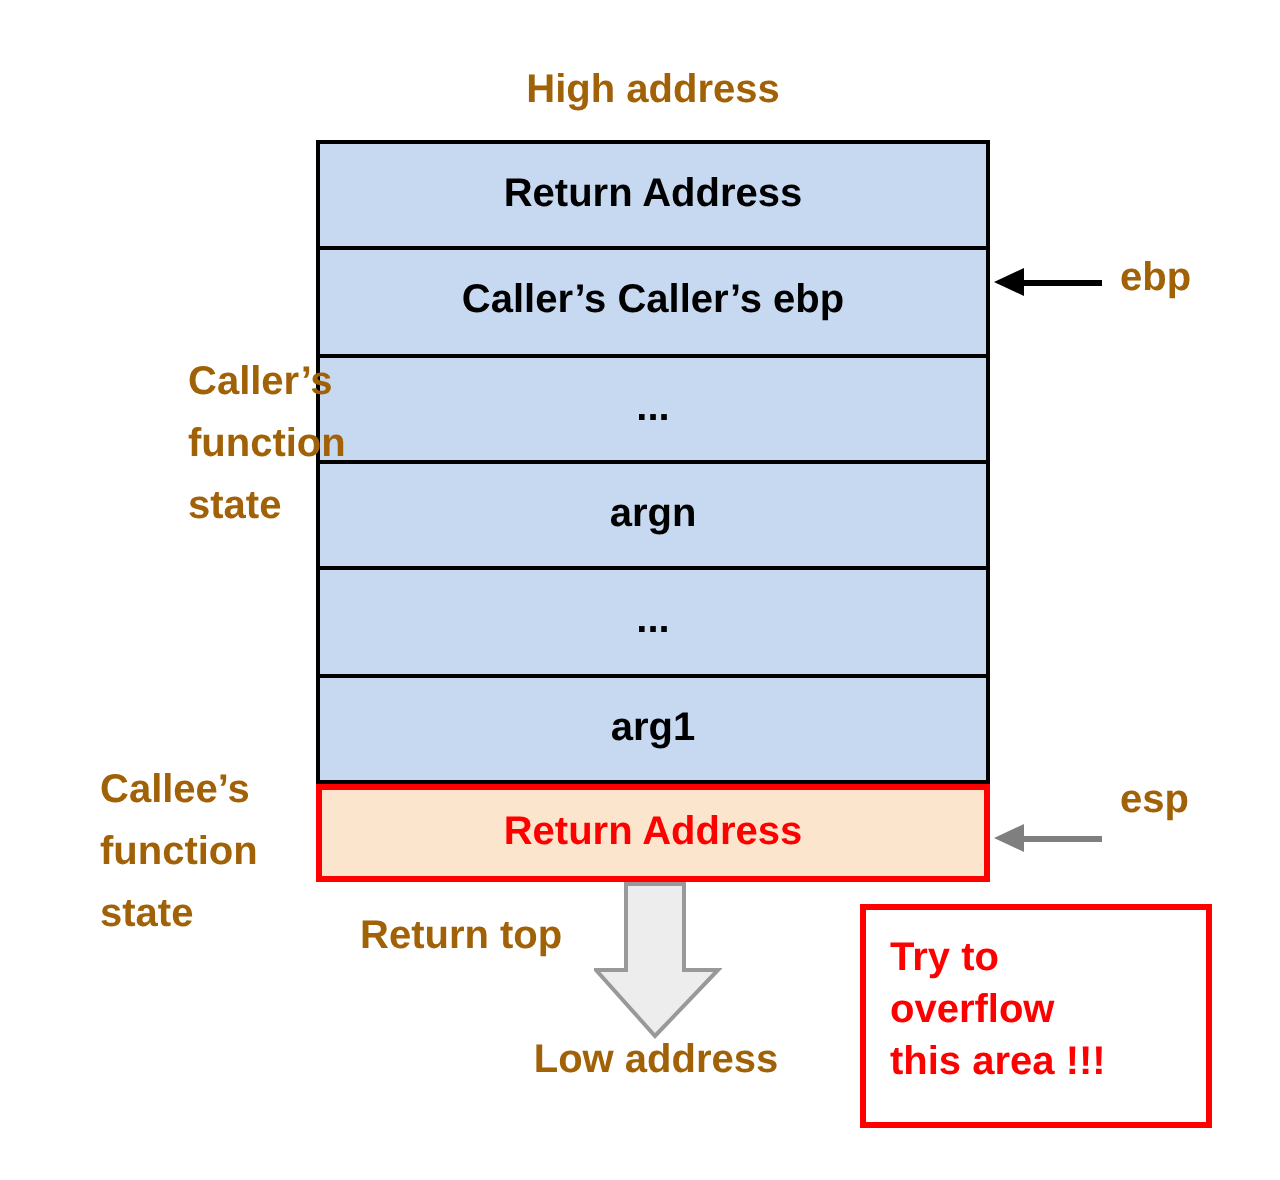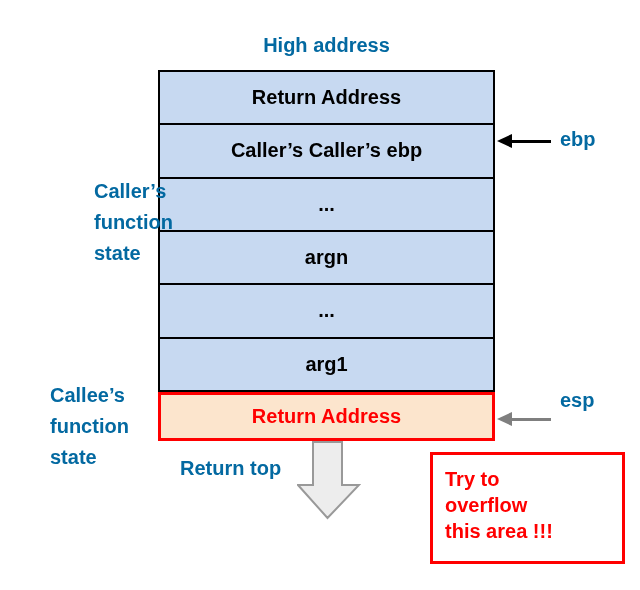--- a/index.html
+++ b/index.html
@@ -10,21 +10,21 @@
     width: 640px;
     height: 590px;
     background: #ffffff;
     overflow: hidden;
     color: #000;
   }
   .label {
     position: absolute;
     font-size: 20px;
     font-weight: bold;
-    color: #0369a1;
+    color: #a16207;
     white-space: nowrap;
   }
   .multiline { white-space: pre-line; line-height: 31px; }
 
   
   .high-address { left: 158px; top: 34px; width: 337px; text-align: center; }
 
   
   .stack-blue {
     position: absolute;
@@ -91,21 +91,21 @@
 
   
   .stack-top { left: 180px; top: 457px; }
   .low-address { left: 248px; top: 519px; width: 160px; text-align: center; }
   .block-arrow { position: absolute; left: 297px; top: 441px; }
 
   
   .overflow-box {
     position: absolute;
     left: 430px; top: 452px;
-    width: 195px; height: 112px;
+    width: 176px; height: 112px;
     border: 3px solid #ff0000;
     background: #ffffff;
     padding: 11px 6px 0 12px;
     font-size: 20px;
     font-weight: bold;
     line-height: 26px;
     color: #ff0000;
     white-space: pre-line;
   }
 </style>
@@ -145,18 +145,19 @@
     <div class="shaft"></div>
   </div>
   <div class="label esp-label">esp</div>
 
   <div class="label stack-top">Return top</div>
 
   <svg class="block-arrow" width="64" height="79" viewBox="0 0 64 79">
     <polygon points="16,1 45,1 45,44 62,44 30.5,77 1,44 16,44" fill="#ededed" stroke="#999999" stroke-width="2" stroke-linejoin="miter"></polygon>
   </svg>
 
+  <div class="label low-address">Low address</div>
 
   <div class="overflow-box">Try to
 overflow
 this area !!!</div>
 
 </div>
 
 </body></html>

